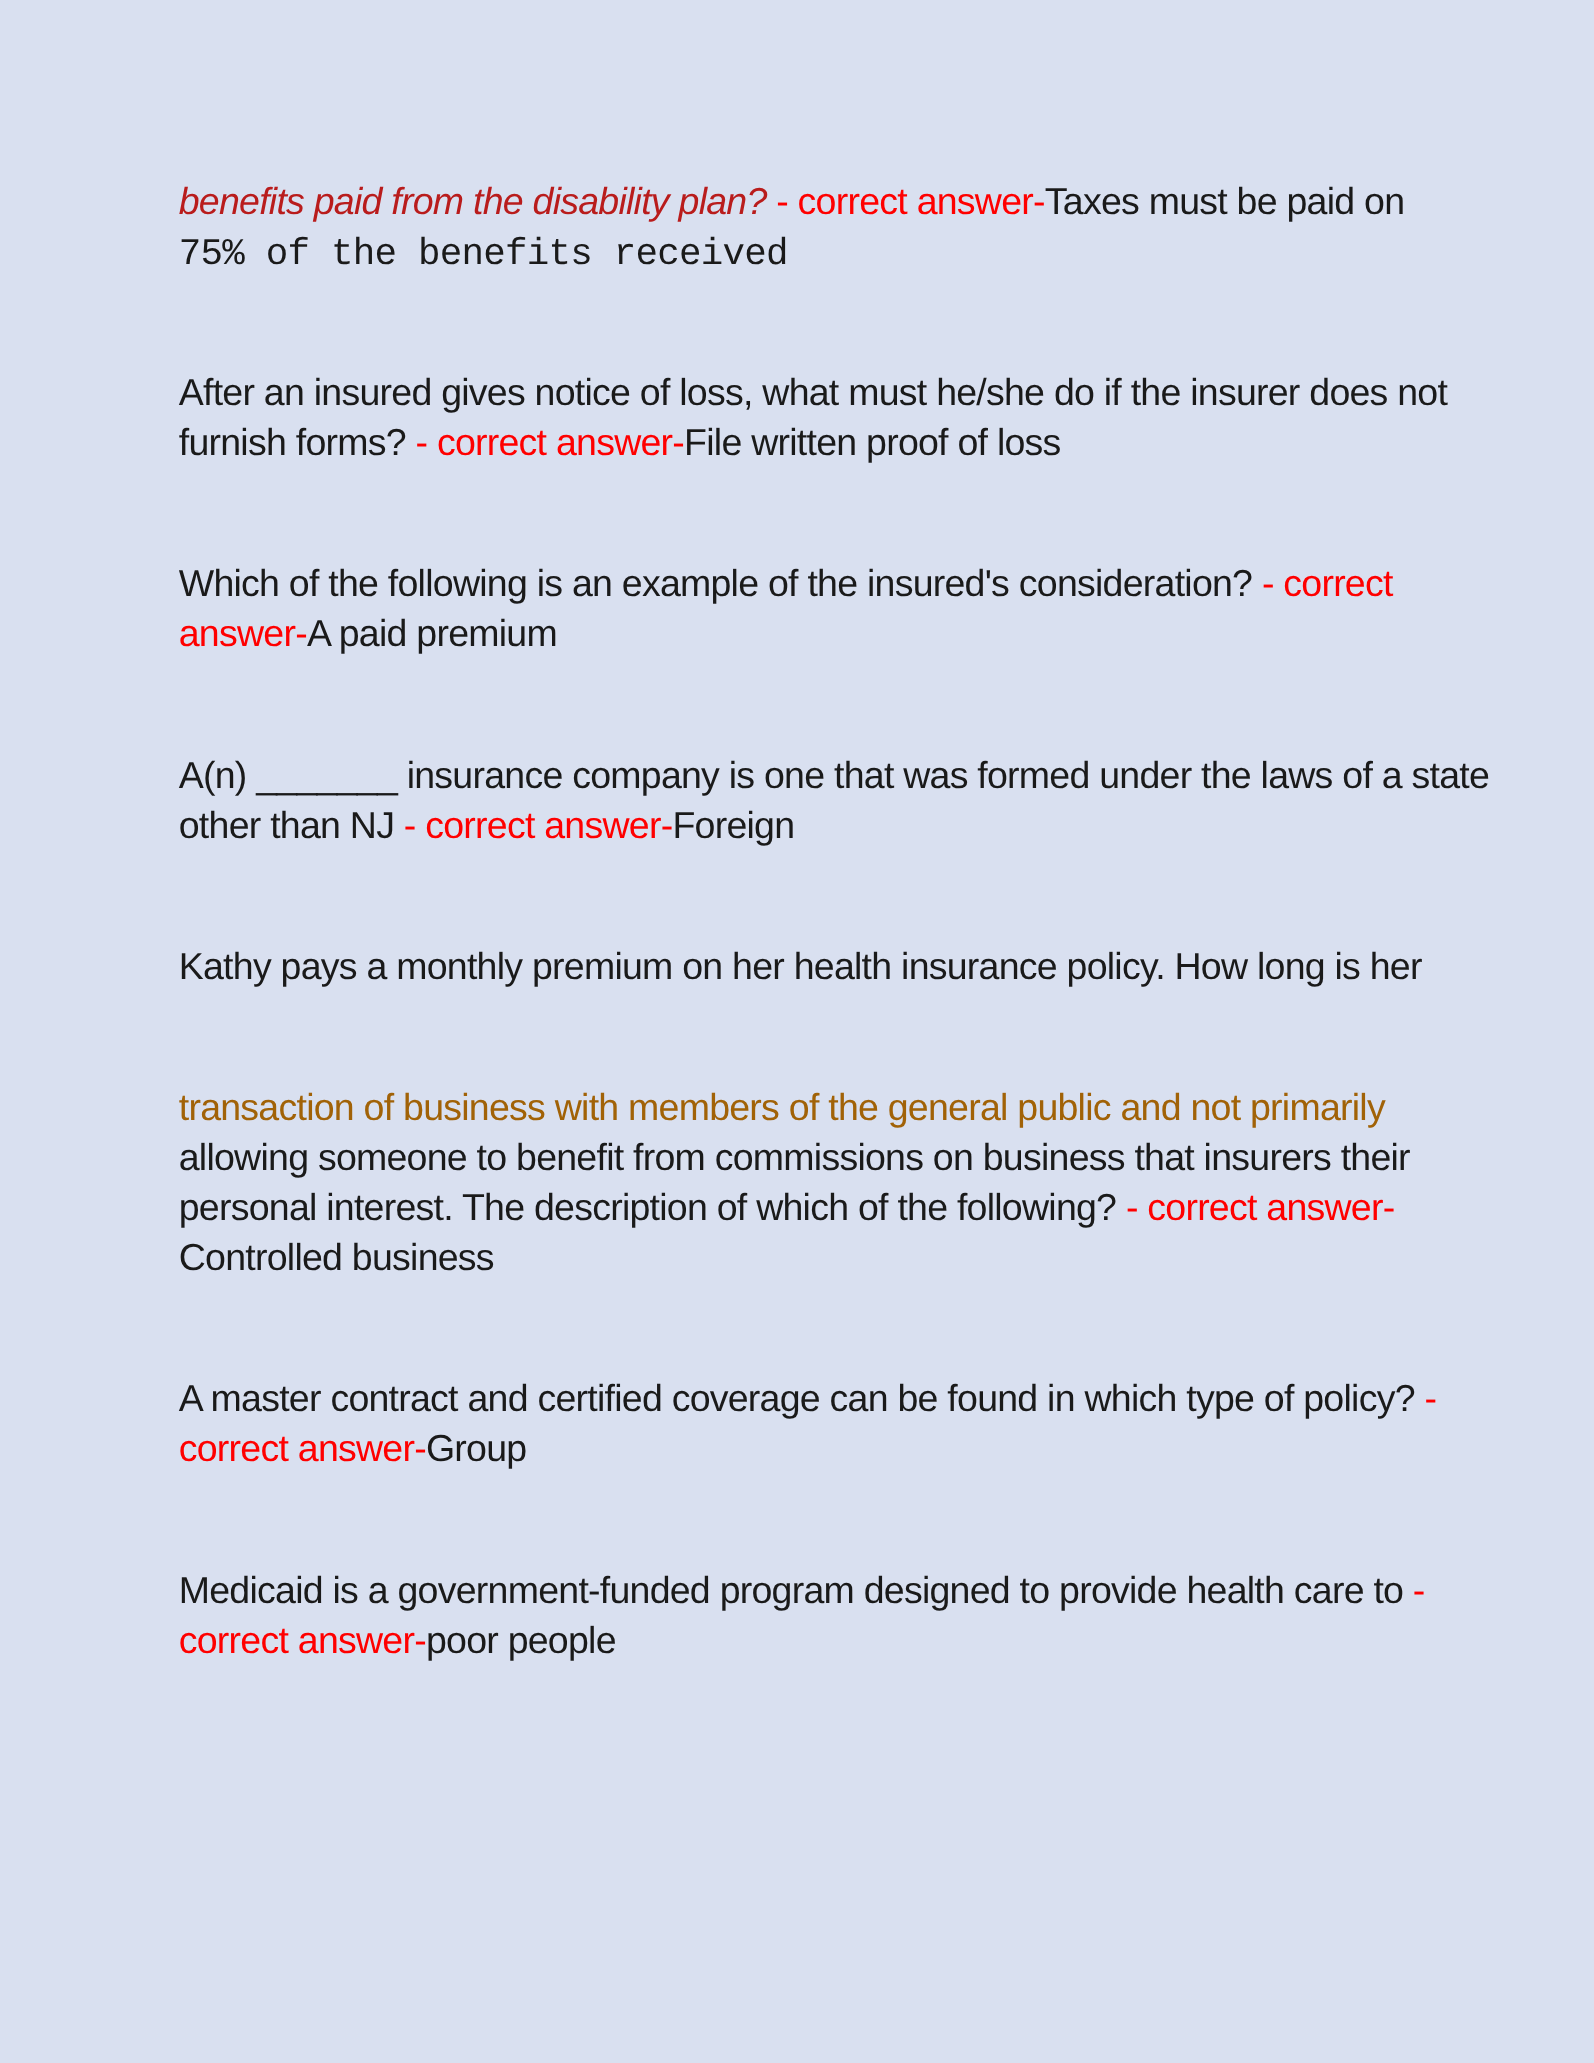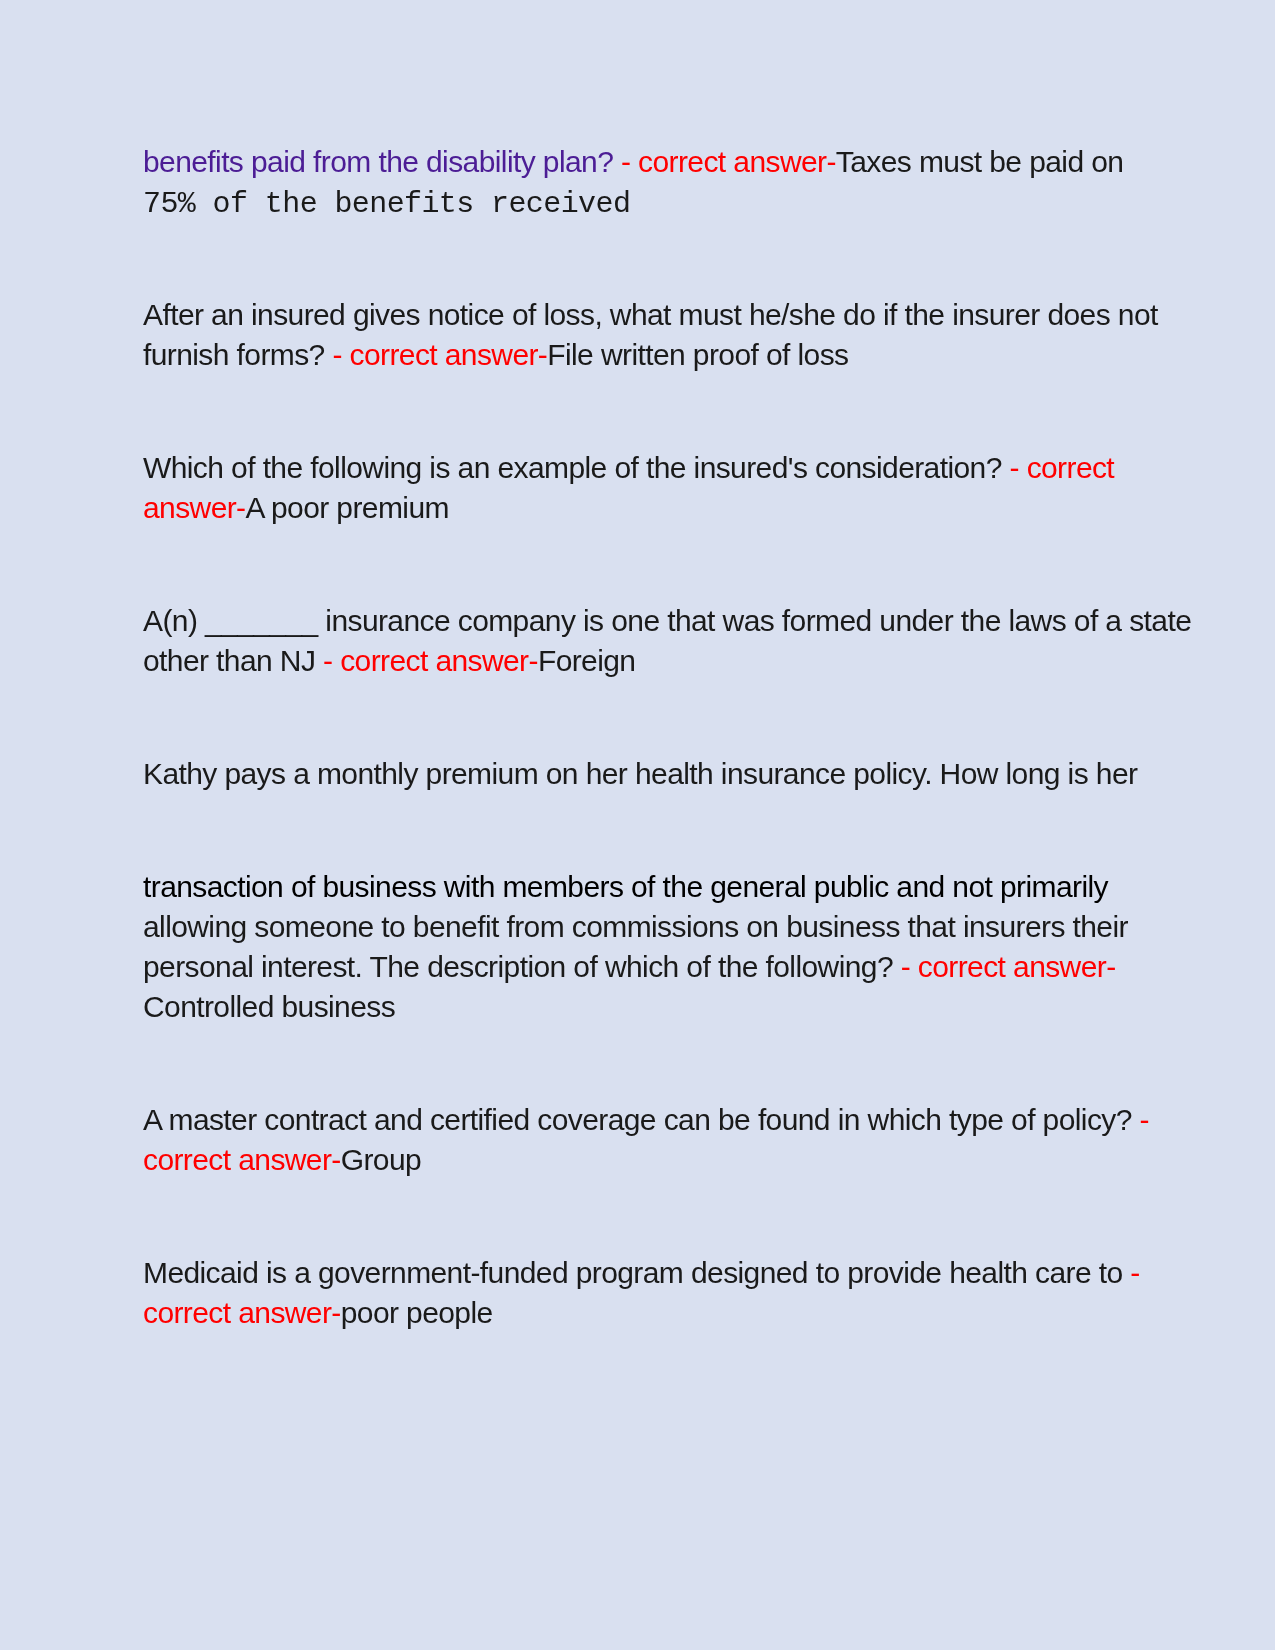--- a/index.html
+++ b/index.html
@@ -33,40 +33,40 @@
   }
   .seg-marker {
     color: #ff0000;
   }
 </style>
 </head>
 <body style="background: rgb(217, 224, 240);">
 
 <main>
     <div class="qa-paragraph">
-      <div class="text-line"><span class="seg-body" style="color: #4c1d95;">benefits paid from the disability plan? </span><span class="seg-marker" style="color: rgb(255, 0, 0);">- correct answer-</span><span class="seg-body" style="color: rgb(26, 26, 26);">Taxes must be paid on</span></div>
+      <div class="text-line"><span class="seg-body" style="color: #b91c1c; font-style: italic;">benefits paid from the disability plan? </span><span class="seg-marker" style="color: rgb(255, 0, 0);">- correct answer-</span><span class="seg-body" style="color: rgb(26, 26, 26);">Taxes must be paid on</span></div>
       <div class="text-line"><span class="seg-body" style="color: rgb(26, 26, 26); font-family: Liberation Mono, monospace;">75% of the benefits received</span></div>
     </div>
     <div class="qa-paragraph">
       <div class="text-line"><span class="seg-body" style="color: rgb(26, 26, 26);">After an insured gives notice of loss, what must he/she do if the insurer does not</span></div>
       <div class="text-line"><span class="seg-body" style="color: rgb(26, 26, 26);">furnish forms? </span><span class="seg-marker" style="color: rgb(255, 0, 0);">- correct answer-</span><span class="seg-body" style="color: rgb(26, 26, 26);">File written proof of loss</span></div>
     </div>
     <div class="qa-paragraph">
       <div class="text-line"><span class="seg-body" style="color: rgb(26, 26, 26);">Which of the following is an example of the insured's consideration? </span><span class="seg-marker" style="color: rgb(255, 0, 0);">- correct</span></div>
-      <div class="text-line"><span class="seg-marker" style="color: rgb(255, 0, 0);">answer-</span><span class="seg-body" style="color: rgb(26, 26, 26);">A poor premium</span></div>
+      <div class="text-line"><span class="seg-marker" style="color: rgb(255, 0, 0);">answer-</span><span class="seg-body" style="color: rgb(26, 26, 26);">A paid premium</span></div>
     </div>
     <div class="qa-paragraph">
       <div class="text-line"><span class="seg-body" style="color: rgb(26, 26, 26);">A(n) _______ insurance company is one that was formed under the laws of a state</span></div>
       <div class="text-line"><span class="seg-body" style="color: rgb(26, 26, 26);">other than NJ </span><span class="seg-marker" style="color: rgb(255, 0, 0);">- correct answer-</span><span class="seg-body" style="color: rgb(26, 26, 26);">Foreign</span></div>
     </div>
     <div class="qa-paragraph">
       <div class="text-line"><span class="seg-body" style="color: rgb(26, 26, 26);">Kathy pays a monthly premium on her health insurance policy. How long is her</span></div>
     </div>
     <div class="qa-paragraph">
-      <div class="text-line"><span class="seg-body" style="color: #000000;">transaction of business with members of the general public and not primarily</span></div>
+      <div class="text-line"><span class="seg-body" style="color: #a16207;">transaction of business with members of the general public and not primarily</span></div>
       <div class="text-line"><span class="seg-body" style="color: rgb(26, 26, 26);">allowing someone to benefit from commissions on business that insurers their</span></div>
       <div class="text-line"><span class="seg-body" style="color: rgb(26, 26, 26);">personal interest. The description of which of the following? </span><span class="seg-marker" style="color: rgb(255, 0, 0);">- correct answer-</span></div>
       <div class="text-line"><span class="seg-body" style="color: rgb(26, 26, 26);">Controlled business</span></div>
     </div>
     <div class="qa-paragraph">
       <div class="text-line"><span class="seg-body" style="color: rgb(26, 26, 26);">A master contract and certified coverage can be found in which type of policy? </span><span class="seg-marker" style="color: rgb(255, 0, 0);">-</span></div>
       <div class="text-line"><span class="seg-marker" style="color: rgb(255, 0, 0);">correct answer-</span><span class="seg-body" style="color: rgb(26, 26, 26);">Group</span></div>
     </div>
     <div class="qa-paragraph">
       <div class="text-line"><span class="seg-body" style="color: rgb(26, 26, 26);">Medicaid is a government-funded program designed to provide health care to </span><span class="seg-marker" style="color: rgb(255, 0, 0);">-</span></div>

